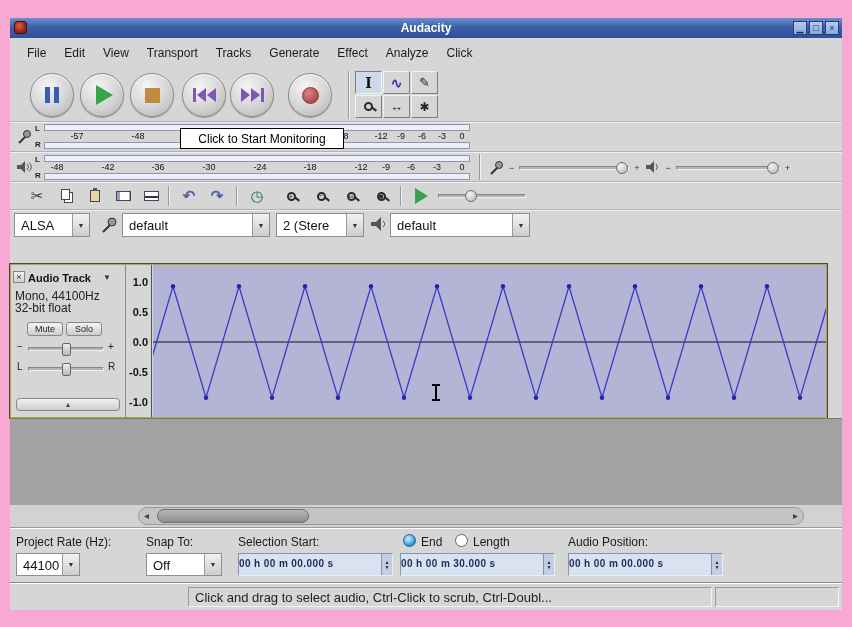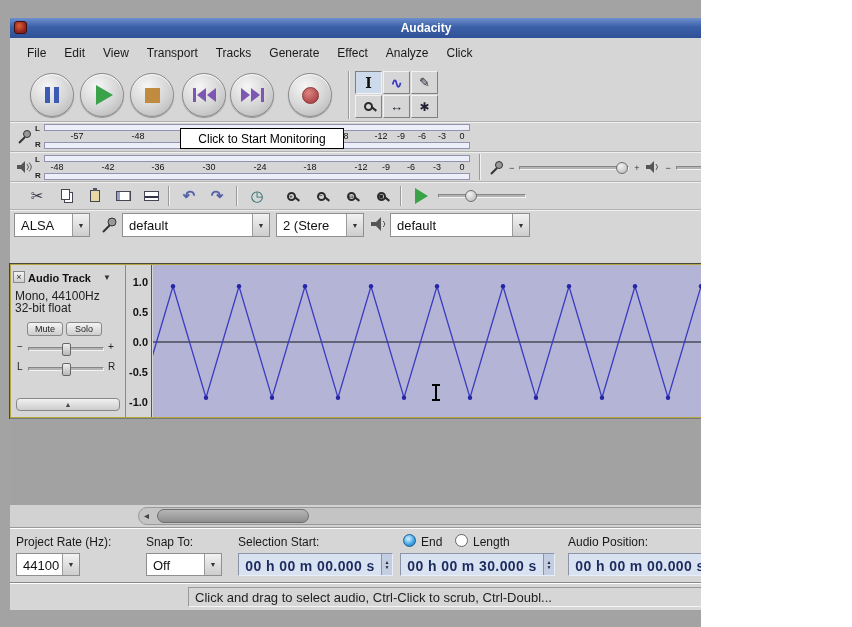--- a/index.html
+++ b/index.html
@@ -1,17 +1,17 @@
 <!DOCTYPE html>
 <html><head>
 <meta charset="utf-8">
 <style>
   * { margin:0; padding:0; box-sizing:border-box; }
   body { font-family:"Liberation Sans", sans-serif; }
-  .screen { position:relative; width:701px; height:627px; background:#a3a3a3; overflow:hidden; }
+  .screen { position:relative; width:852px; height:627px; background:#f9a8d4; overflow:hidden; }
   .window { position:absolute; left:10px; top:18px; width:832px; height:592px; background:#d6d6d6; }
 
   
   .titlebar { position:absolute; left:0; top:0; width:100%; height:20px;
     background:linear-gradient(#6d8fcd,#3c60a8 45%,#2e5096); }
   .app-icon { position:absolute; left:4px; top:3px; width:13px; height:13px; border-radius:3px;
     background:radial-gradient(circle at 40% 35%, #e06030, #8a2020 70%); border:1px solid #401010; }
   .title { position:absolute; left:0; right:0; top:3px; text-align:center; color:#fff; font-size:12px; font-weight:bold; }
   .winbtns { position:absolute; right:3px; top:3px; display:flex; gap:2px; }
   .winbtn { width:14px; height:14px; background:linear-gradient(#b9cdf0,#89a6d8); border:1px solid #25407e;
@@ -124,21 +124,21 @@
     background:linear-gradient(#b6b6b6,#8e8e8e); border:1px solid #6f6f6f; border-radius:7px; }
 
   
   .seltoolbar { position:absolute; top:510px; left:0; width:100%; height:55px; border-top:1px solid #fff;
     box-shadow:0 -1px 0 #999; font-size:12px; color:#1a1a1a; }
   .sel-label { position:absolute; top:6px; }
   .radio { position:absolute; top:5px; width:13px; height:13px; border-radius:50%; border:1px solid #666; background:#fff; }
   .radio.sel { background:radial-gradient(circle at 40% 35%, #bfe6ff 10%, #3aa2e0 60%, #1c6fae); border-color:#1c5f96; }
   .timefield { position:absolute; top:24px; width:155px; height:23px; background:#d9e2f1;
     border:1px solid; border-color:#8a93a8 #e8eef8 #e8eef8 #8a93a8; display:flex; align-items:stretch; }
-  .timetext { flex:1; text-align:center; font-size:14px; font-weight:bold; color:#1c2b5e; letter-spacing:0.4px; padding-top:4px; white-space:nowrap; }
+  .timetext { flex:1; text-align:left; font-size:10px; font-weight:bold; color:#1c2b5e; letter-spacing:0.4px; padding-top:4px; white-space:nowrap; }
   .spin { width:11px; background:#c3cee2; border-left:1px solid #8a93a8; display:flex; flex-direction:column;
     align-items:center; justify-content:center; font-size:5px; color:#223; line-height:5px; }
 
   
   .statusbar { position:absolute; top:565px; left:0; width:100%; height:27px; border-top:1px solid #fff;
     box-shadow:0 -1px 0 #888; font-size:13px; color:#222; }
   .status-panel { position:absolute; top:3px; height:20px; border:1px solid; border-color:#9a9a9a #f4f4f4 #f4f4f4 #9a9a9a;
     display:flex; align-items:center; padding:0 6px; white-space:nowrap; overflow:hidden; }
 
   

